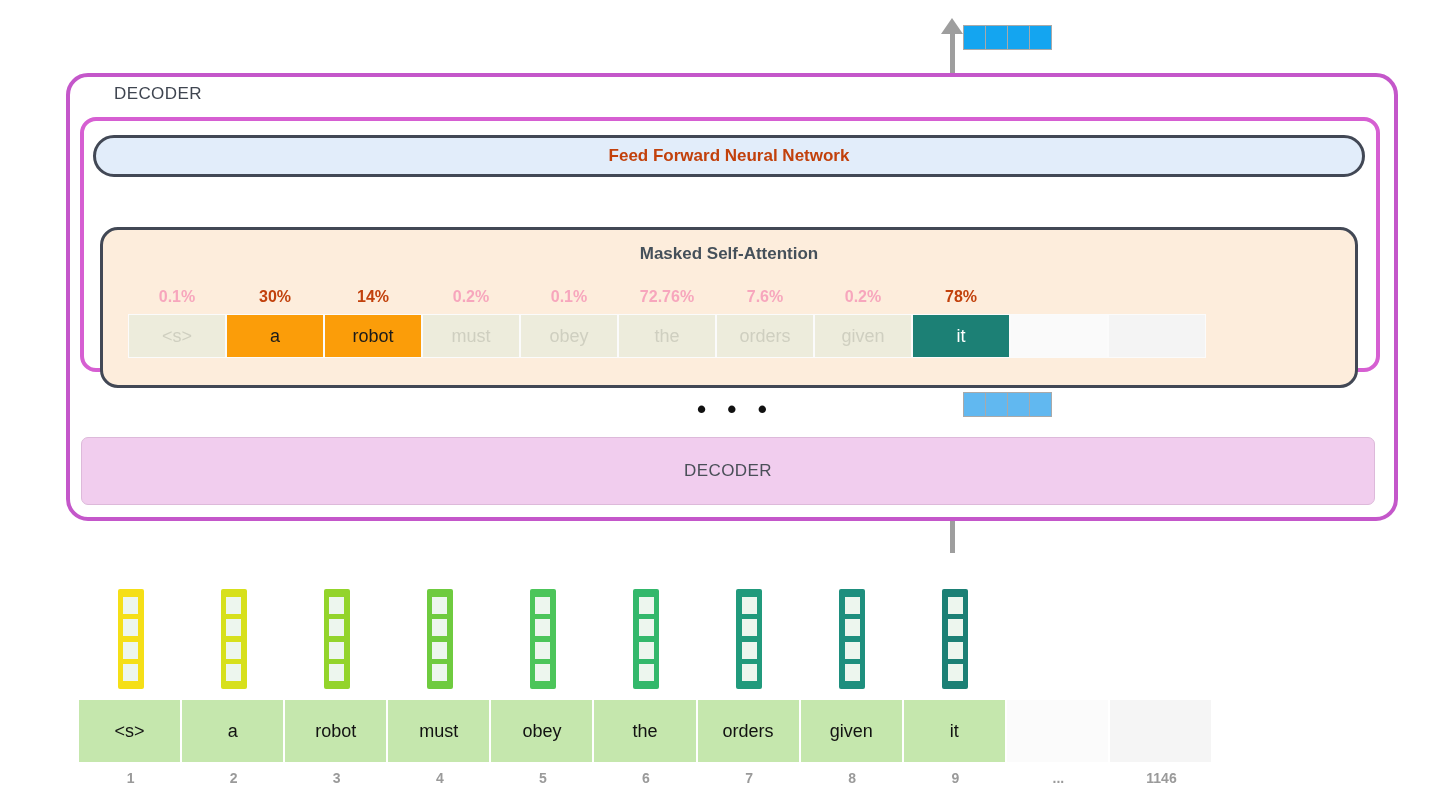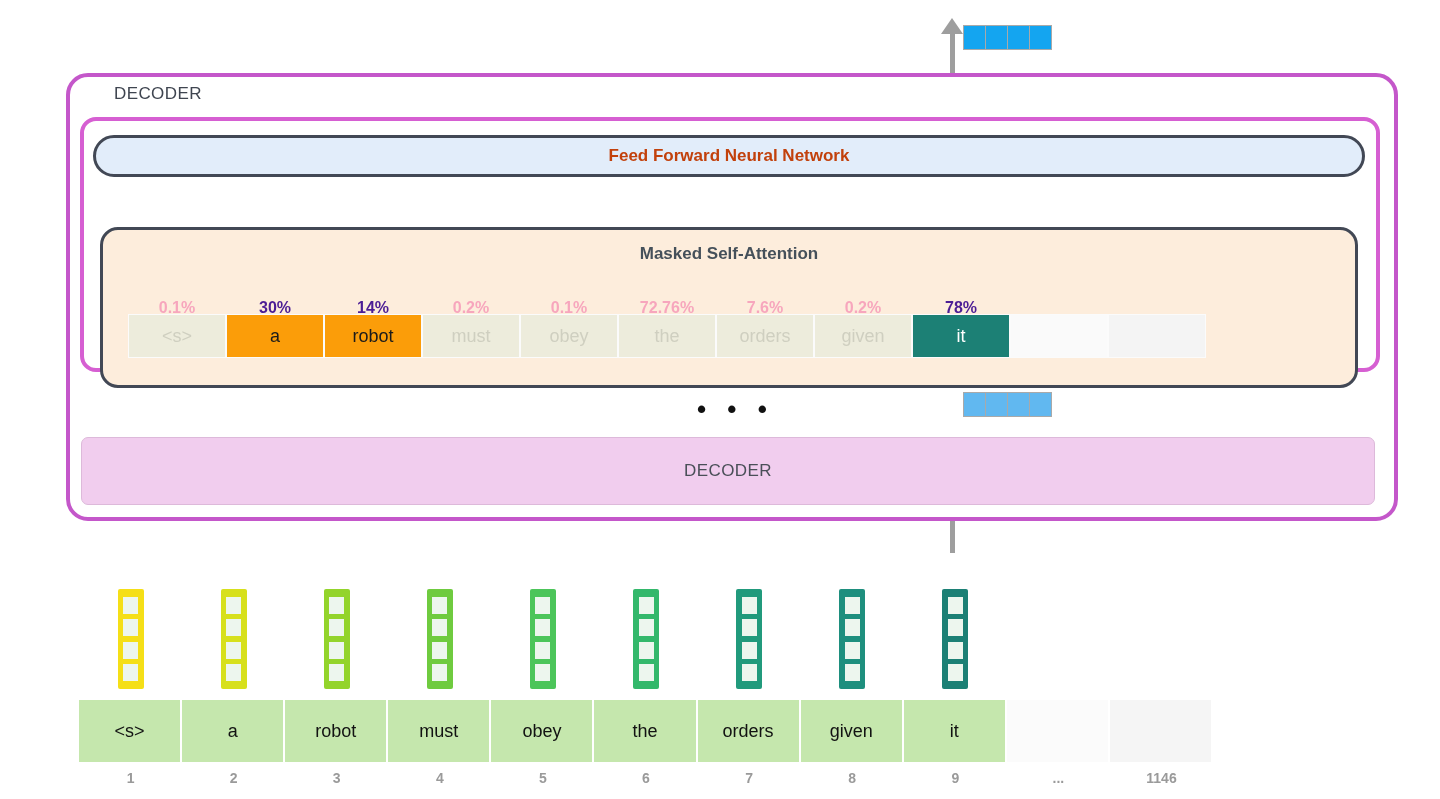--- a/index.html
+++ b/index.html
@@ -87,32 +87,32 @@
   }
   #self-attn-label {
     position: absolute; top: 14px; left: 0; width: 100%;
     text-align: center;
     font-size: 17px; font-weight: bold; color: #45505a;
   }
 
   
   #pct-row {
     position: absolute;
-    left: 25px; top: 69px;
+    left: 25px; top: 58px;
     width: 1078px;
     display: flex;
   }
   #pct-row .pct {
     flex: 1 1 0;
     text-align: center;
     font-size: 16px;
     font-weight: bold;
     color: #f7a6bd;
   }
-  #pct-row .pct.hi { color: #4c1d95; }
+  #pct-row .pct.hi { color: #c2410c; }
 
   
   #attn-row {
     position: absolute;
     left: 25px; top: 84px;
     width: 1078px; height: 44px;
     display: flex;
     background: #fbfbfb;
   }
   #attn-row .tok {

